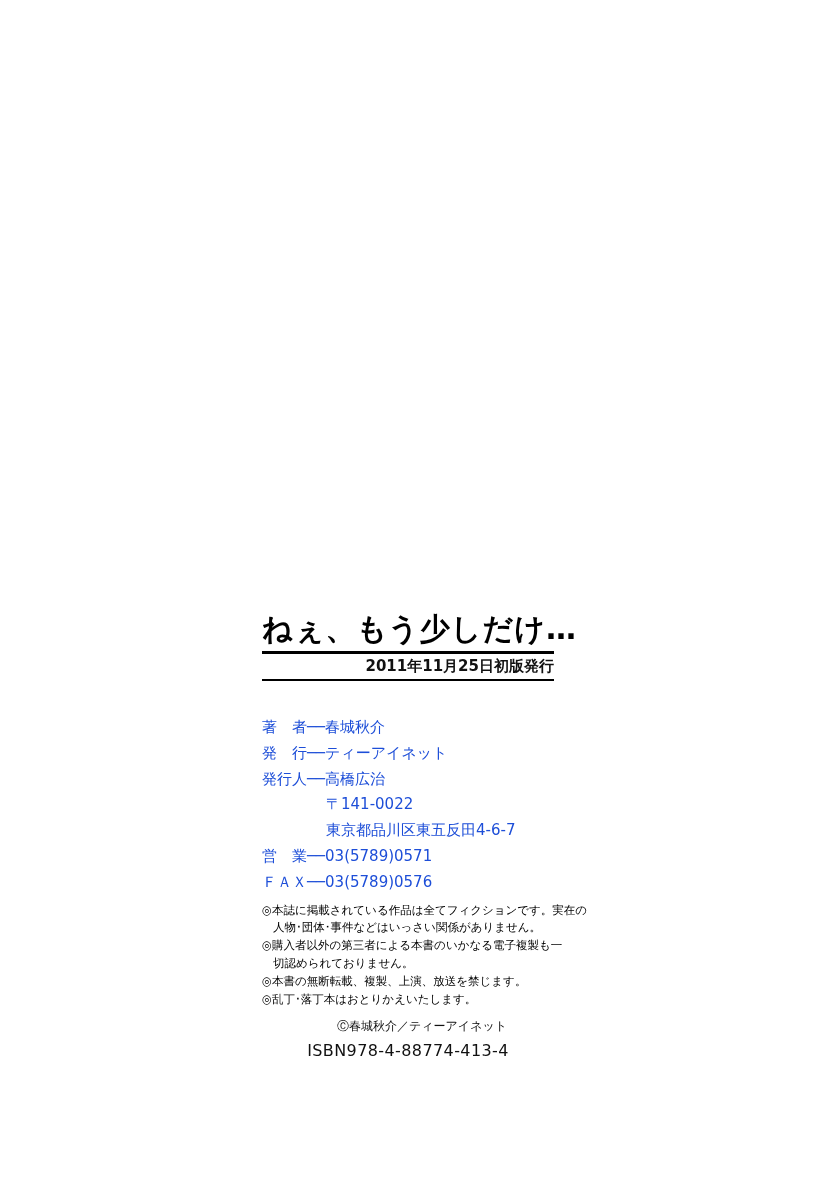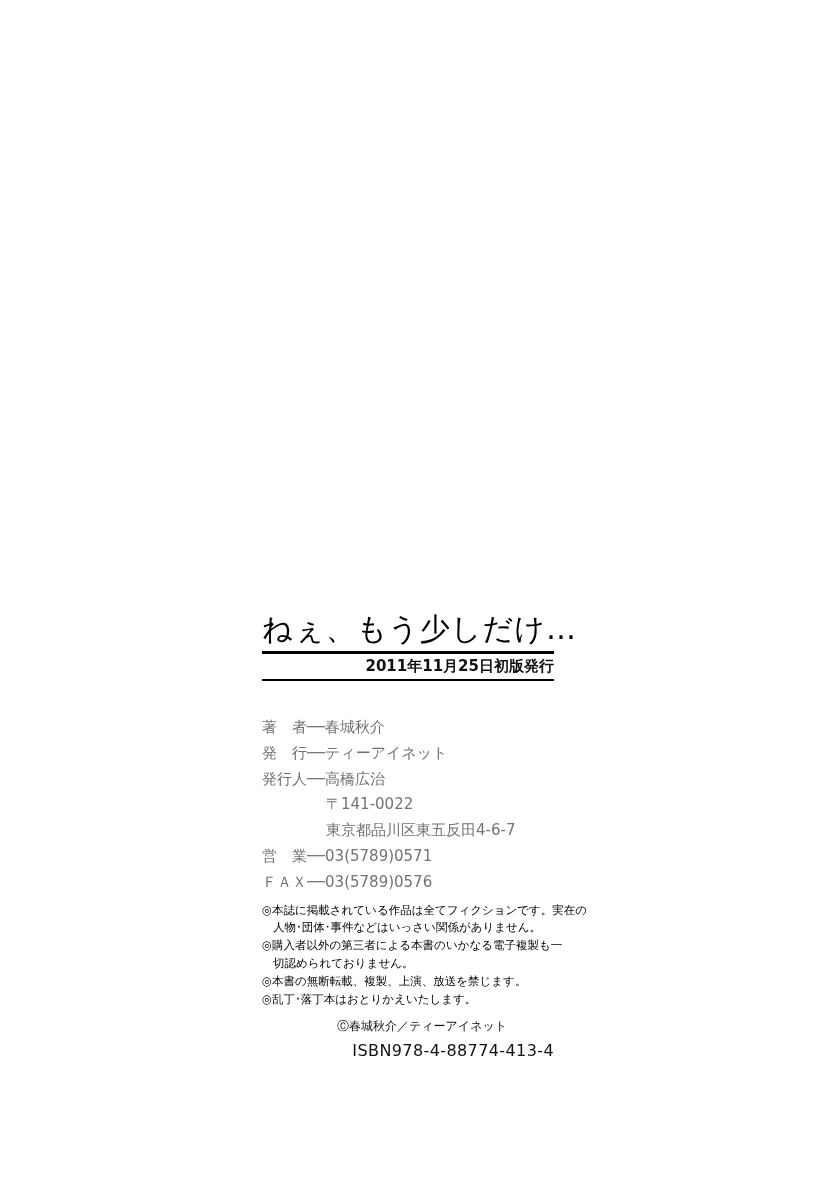--- a/index.html
+++ b/index.html
@@ -29,21 +29,21 @@
   .colophon {
     position: absolute;
     left: 262px;
     top: 612px;
     width: 320px;
   }
 
   .book-title {
     font-family: "DejaVu Sans", sans-serif;
     font-size: 30px;
-    font-weight: 400;
+    font-weight: 700;
     letter-spacing: 1px;
     line-height: 1.1;
     color: #000000;
     white-space: nowrap;
   }
 
   .rule-thick {
     height: 3px;
     background: #000000;
     margin-top: 6px;
@@ -64,21 +64,21 @@
     height: 2px;
     background: #000000;
     margin-top: 3px;
     width: 292px;
   }
 
   .credits {
     margin-top: 34px;
     font-size: 15px;
     line-height: 1.72;
-    color: #737373;
+    color: #1d4ed8;
   }
   .credit-row {
     white-space: nowrap;
   }
   .credit-label {
     display: inline-block;
   }
   .addr-row {
     white-space: nowrap;
     padding-left: 64px;
@@ -102,21 +102,21 @@
     margin-top: 10px;
     font-size: 12px;
     white-space: nowrap;
     text-align: center;
   }
 
   .isbn {
     margin-top: 6px;
     font-size: 16px;
     letter-spacing: 0.4px;
-    text-align: right;
+    text-align: center;
     width: 292px;
     white-space: nowrap;
   }
 </style>
 </head>
 <body>
 
 <div class="page">
 
   <div class="colophon">

